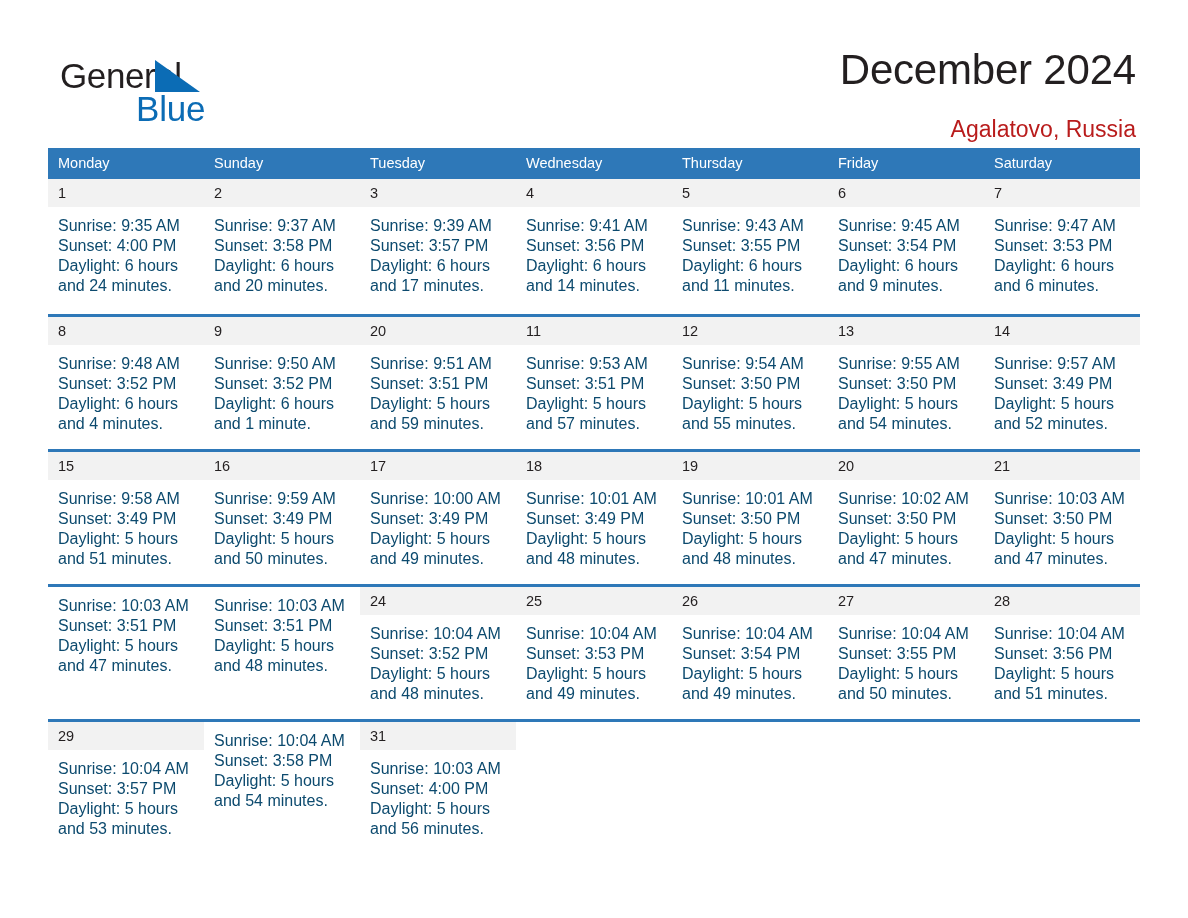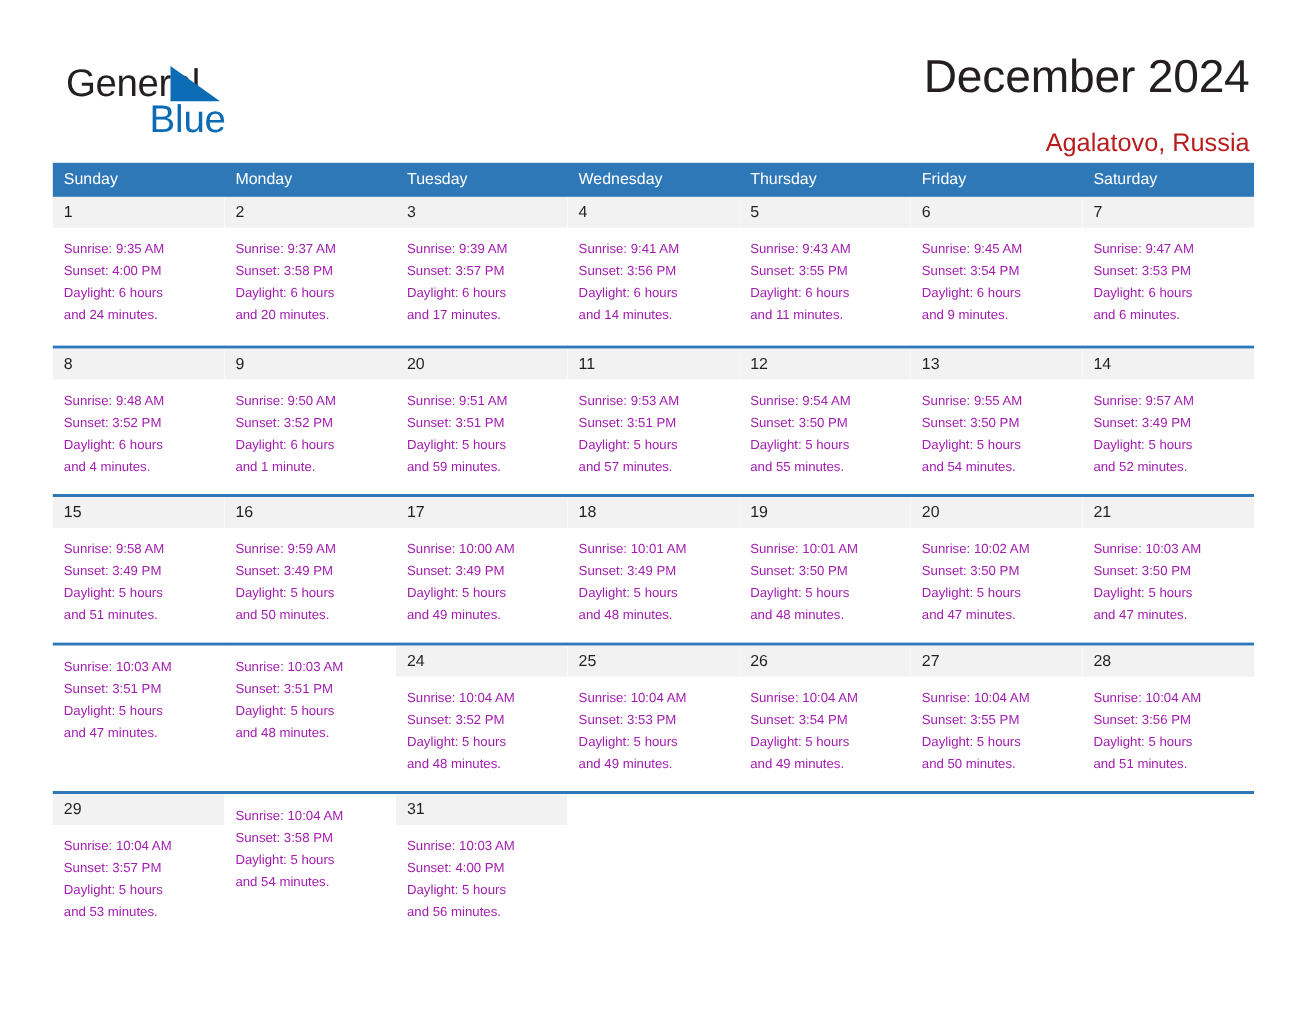--- a/index.html
+++ b/index.html
@@ -126,23 +126,23 @@
   }
   .daynum {
     font-size: 14.5px;
     color: #231f20;
     padding-left: 10px;
     line-height: 28px;
     display: block;
   }
   .day-info {
     padding: 9px 8px 0 10px;
-    font-size: 12px;
+    font-size: 16px;
     line-height: 20px;
-    color: #a21caf;
+    color: #0c4a6e;
   }
   .day-info div { white-space: nowrap; }
   .empty { background: #ffffff; }
 </style>
 </head>
 <body>
 
 <div class="page">
 
   <div class="header">
@@ -152,22 +152,22 @@
       <span class="brand-blue">Blue</span>
     </div>
     <div class="title-block">
       <div class="cal-title">December 2024</div>
       <div class="cal-subtitle">Agalatovo, Russia</div>
     </div>
   </div>
 
   <div class="calendar">
     <div class="weekday-row">
+      <div class="weekday">Monday</div>
       <div class="weekday">Sunday</div>
-      <div class="weekday">Monday</div>
       <div class="weekday">Tuesday</div>
       <div class="weekday">Wednesday</div>
       <div class="weekday">Thursday</div>
       <div class="weekday">Friday</div>
       <div class="weekday">Saturday</div>
     </div>
     <div id="weeks-container">
         <div class="week">
           <div class="day-cell filled">
             <div class="daynum-band">

